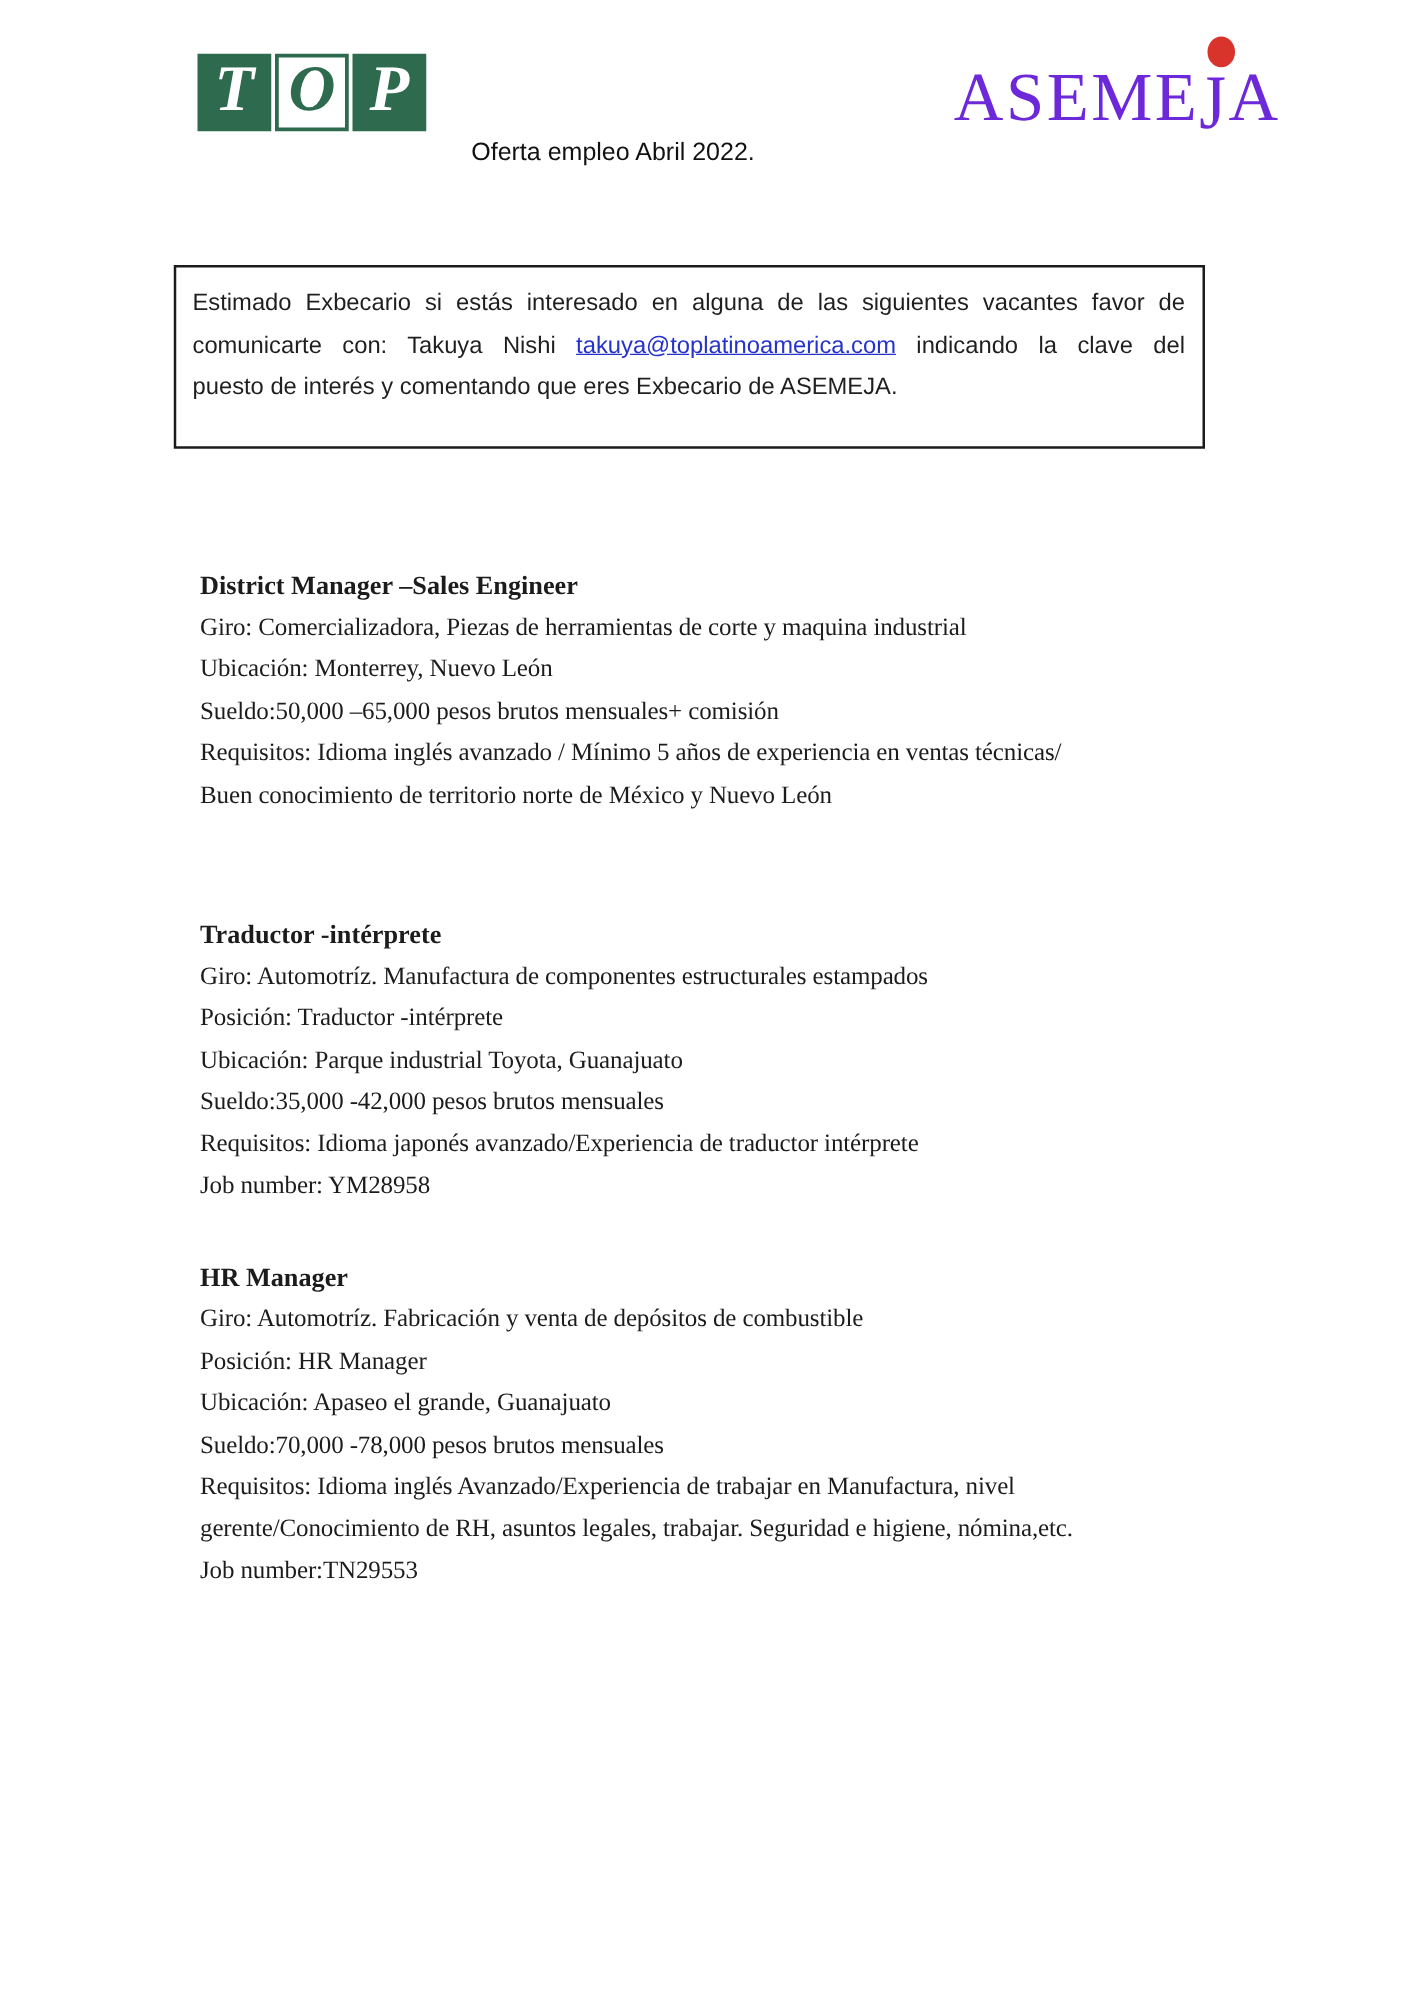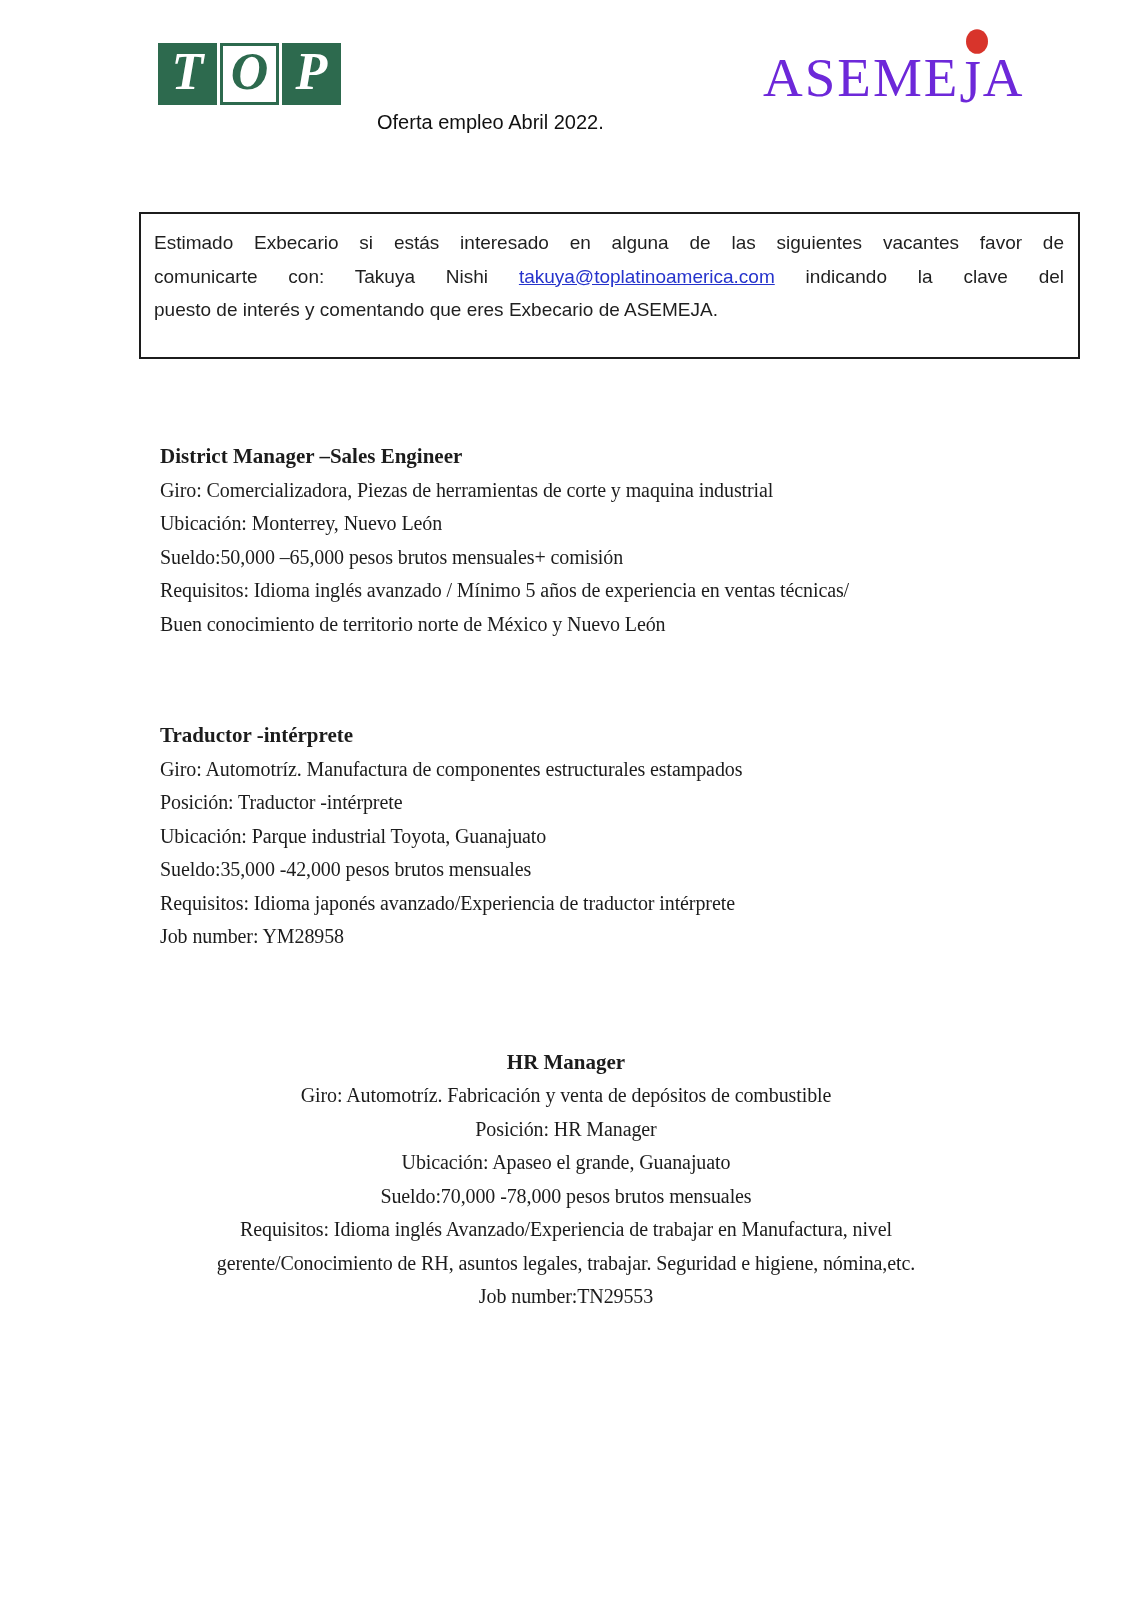--- a/index.html
+++ b/index.html
@@ -71,21 +71,21 @@
     left: 377px; top: 111px;
     font-family: "Liberation Sans", sans-serif;
     font-size: 20px;
     color: #111111;
   }
 
   
   .notice-box {
     position: absolute;
     left: 139px; top: 212px;
-    width: 941px; height: 147px;
+    width: 825px; height: 147px;
     border: 2px solid #1c1c1c;
     background: #ffffff;
     padding: 12px 14px 0 13px;
     font-family: "Liberation Sans", sans-serif;
     font-size: 19px;
     color: #1f1f1f;
   }
   .notice-box .nline {
     line-height: 33.5px;
     text-align: justify;
@@ -95,37 +95,37 @@
   }
   .notice-box a.email-link {
     color: #2533CC;
     text-decoration: underline;
     cursor: pointer;
   }
 
   
   .jobs {
     position: absolute;
-    left: 160px; top: 440px;
+    left: 160px; top: 452px;
     width: 812px;
     font-size: 20px;
     color: #1c1c1c;
   }
   .job-section .job-title {
     font-size: 21px;
     font-weight: bold;
     line-height: 33.5px;
     font-family: "Liberation Serif", serif;
   }
   .job-section .line {
     line-height: 33.5px;
     letter-spacing: -0.1px;
   }
   .job-section + .job-section { margin-top: 78px; }
-  .job-section.s3 { margin-top: 92px; text-align: center; }
+  .job-section.s3 { margin-top: 40px; }
 </style>
 </head>
 <body>
 
 <div class="page">
 
   <div class="top-logo">
     <div class="sq">T</div>
     <div class="sq inverse">O</div>
     <div class="sq">P</div>

